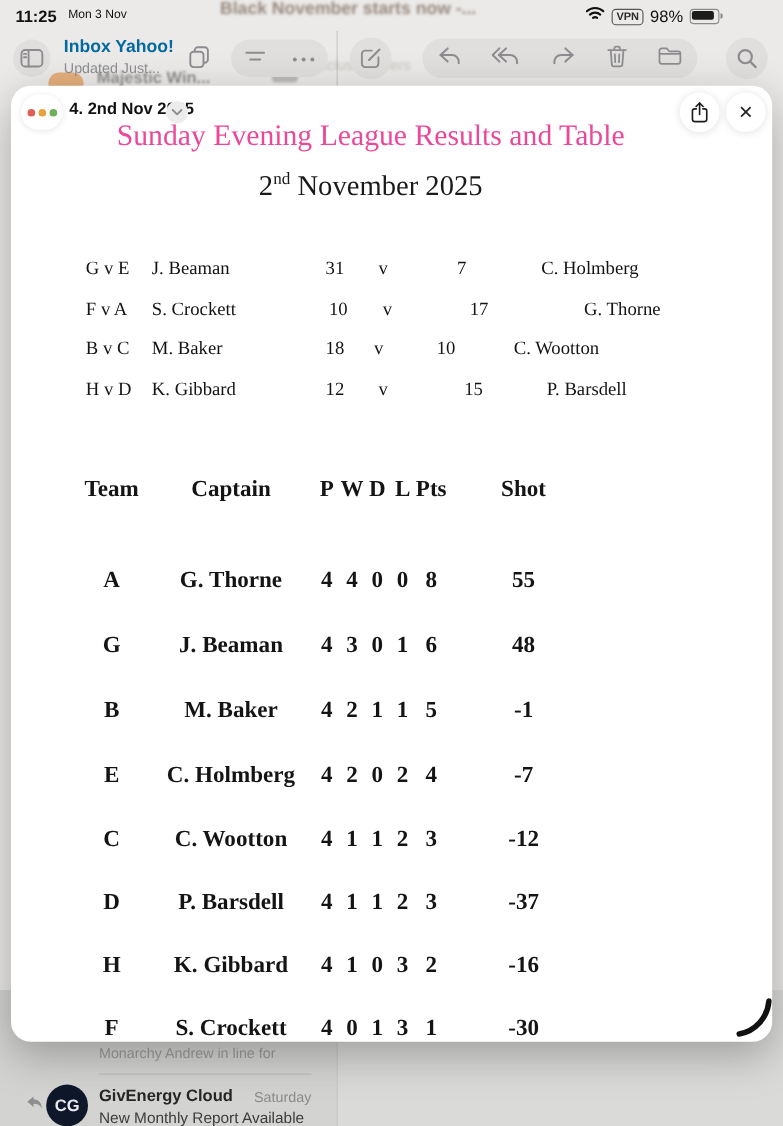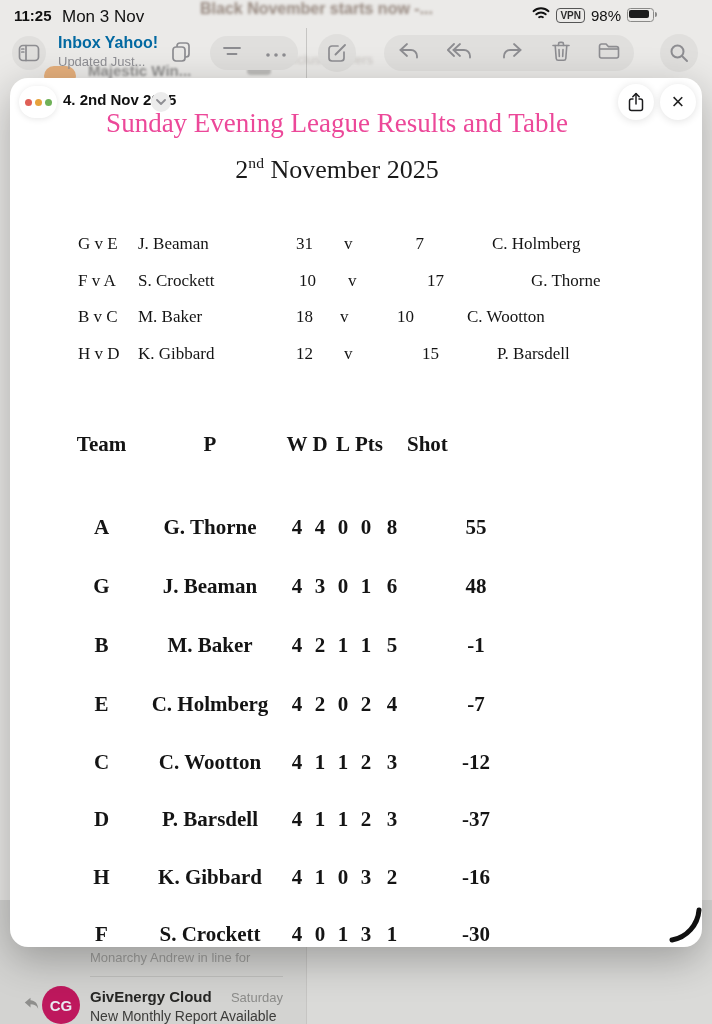--- a/index.html
+++ b/index.html
@@ -9,21 +9,21 @@
 
   
   .bg-top{left:0;top:0;width:712px;height:130px;background:#ebeae8;}
   .bg-bottom{left:0;top:900px;width:712px;height:124px;background:#dadad8;}
   .bg-bottom-left{left:0;top:900px;width:306px;height:124px;background:#d3d3d1;}
   .pane-divider{width:1px;background:#c6c5c3;}
 
   
   .statusbar{left:0;top:0;width:664px;height:28px;z-index:3;}
   .sb-time{left:14px;top:7px;font-size:15px;font-weight:700;color:#111;}
-  .sb-date{left:62px;top:7px;font-size:17px;font-weight:400;color:#111;}
+  .sb-date{left:62px;top:7px;font-size:11px;font-weight:400;color:#111;}
   .sb-right{right:10px;top:6px;display:flex;align-items:center;gap:6px;}
   .vpn-badge{font-size:10px;font-weight:700;color:#2c2c2c;border:1.4px solid #555;
              border-radius:4px;padding:0 3px;line-height:13px;}
   .sb-batt{font-size:15px;color:#111;}
   .battery{position:relative;width:25px;height:12px;border:1px solid #8a8a88;border-radius:3.5px;}
   .battery .fill{position:absolute;left:1px;top:1px;width:20px;height:8px;background:#1c1c1c;border-radius:2px;}
   .battery .tip{position:absolute;right:-4px;top:3px;width:2.5px;height:5px;background:#8a8a88;border-radius:0 2px 2px 0;}
 
   
   .bg-snippet1{left:200px;top:0;width:380px;font-size:16px;font-weight:700;
@@ -280,20 +280,21 @@
     <span class="code">H v D</span>
     <span class="home">K. Gibbard</span>
     <span class="s1">12</span>
     <span class="vs">v</span>
     <span class="s2">15</span>
     <span class="away">P. Barsdell</span>
   </div>
 
   <div class="abs doc t-row t-head1">
     <div>Team</div>
+    <div>Captain</div>
     <div>P</div>
     <div>W</div>
     <div>D</div>
     <div>L</div>
     <div>Pts</div>
     <div></div>
     <div>Shot</div>
   </div>
 
   <div class="abs doc t-row tr0">
@@ -392,18 +393,18 @@
   </div>
 </div>
 
 <div class="abs bt list-snippet">Monarchy Andrew in line for</div>
 <div class="abs bt list-divider"></div>
 <div class="abs bt replied-icon">
   <svg width="15" height="13" viewBox="0 0 15 13" fill="#8e8e8c">
     <path d="M6.5 0.8 L0.8 5.6 l5.7 4.8 V7.3 c3.6 0 6 1.2 7.7 4.4 C13.8 6.4 11 3.6 6.5 3.3 z"></path>
   </svg>
 </div>
-<div class="abs bt avatar" id="cg-avatar" style="background: #be185d;">
+<div class="abs bt avatar" id="cg-avatar" style="background: #0f172a;">
     <span>CG</span>
   </div>
 <div class="abs bt mail-sender">GivEnergy Cloud</div>
 <div class="abs bt mail-date">Saturday</div>
 <div class="abs bt mail-subject">New Monthly Report Available</div>
 
 </body></html>

